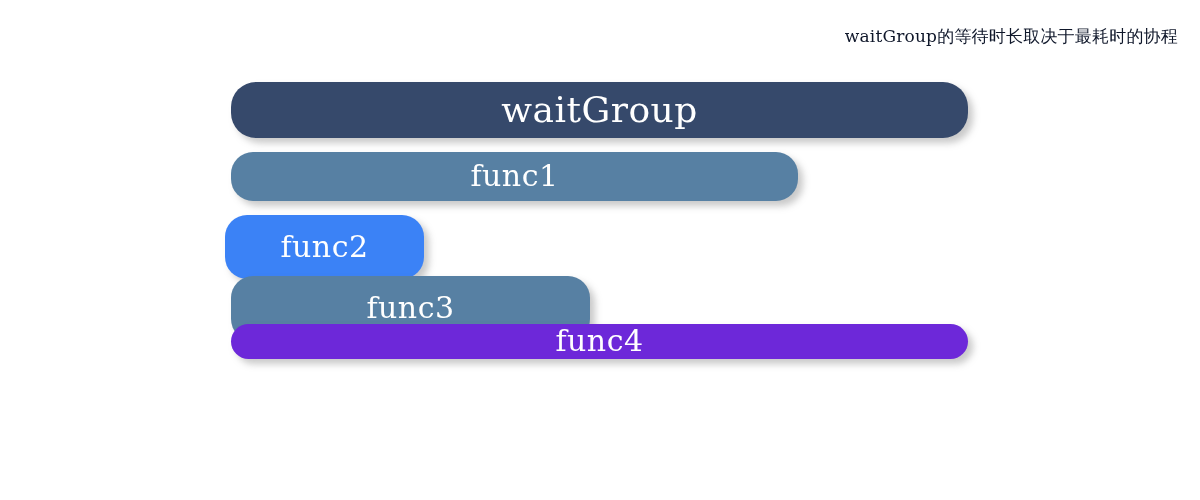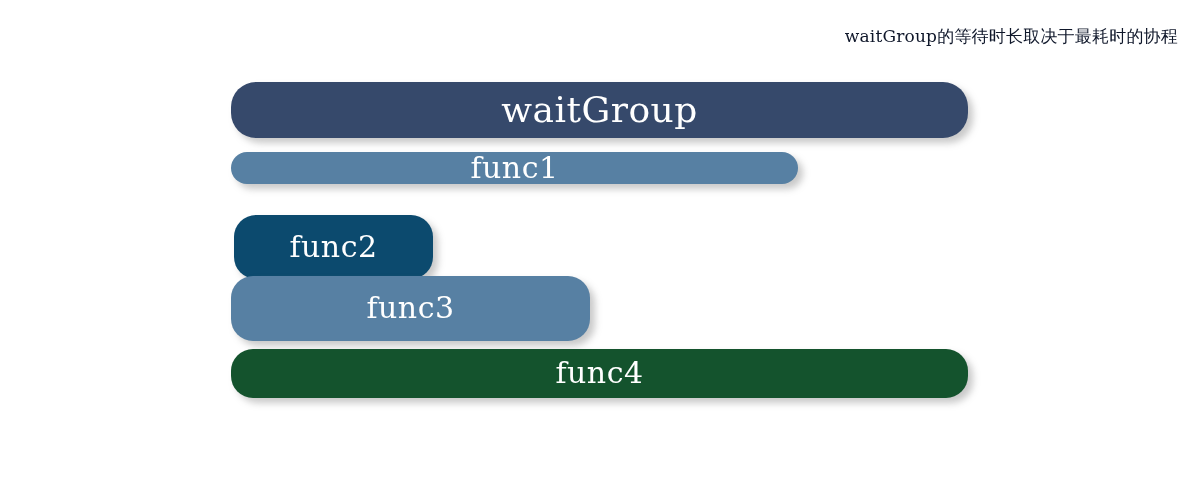--- a/index.html
+++ b/index.html
@@ -74,27 +74,27 @@
 <body>
 
 <div id="canvas">
 
   <div class="caption">waitGroup的等待时长取决于最耗时的协程</div>
 
   <div class="bars" id="bars">
       <div class="bar bar-wait" style="left: 231px; top: 82px; width: 737px; height: 56px; background: rgb(54, 73, 107); border-radius: 25px;">
         <span class="bar-label">waitGroup</span>
       </div>
-      <div class="bar bar-func" style="left: 231px; top: 152px; width: 567px; height: 32px; background: rgb(87, 128, 163); border-radius: 22px;">
+      <div class="bar bar-func" style="left: 231px; top: 152px; width: 567px; height: 49px; background: rgb(87, 128, 163); border-radius: 22px;">
         <span class="bar-label">func1</span>
       </div>
-      <div class="bar bar-func" style="left: 234px; top: 215px; width: 199px; height: 64px; background: #0c4a6e; border-radius: 22px;">
+      <div class="bar bar-func" style="left: 225px; top: 215px; width: 199px; height: 64px; background: #3b82f6; border-radius: 22px;">
         <span class="bar-label">func2</span>
       </div>
       <div class="bar bar-func" style="left: 231px; top: 276px; width: 359px; height: 65px; background: rgb(87, 128, 163); border-radius: 22px;">
         <span class="bar-label">func3</span>
       </div>
-      <div class="bar bar-func" style="left: 231px; top: 349px; width: 737px; height: 49px; background: #14532d; border-radius: 22px;">
+      <div class="bar bar-func" style="left: 231px; top: 324px; width: 737px; height: 35px; background: #6d28d9; border-radius: 22px;">
         <span class="bar-label">func4</span>
       </div>
     </div>
 
 </div>
 
 </body></html>

